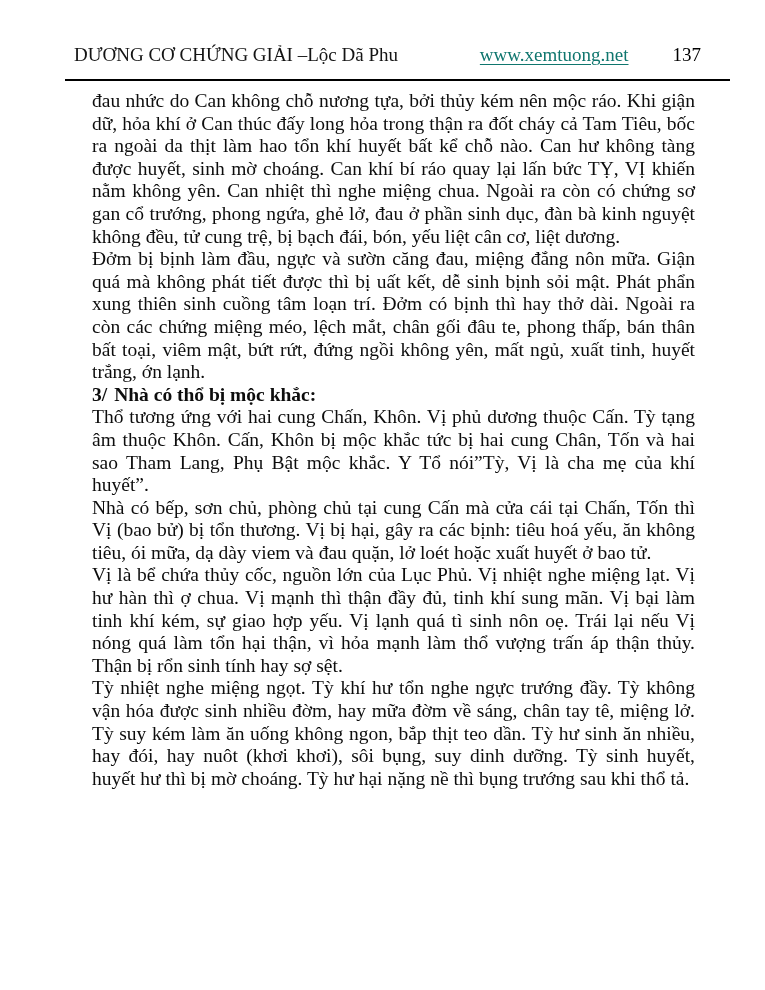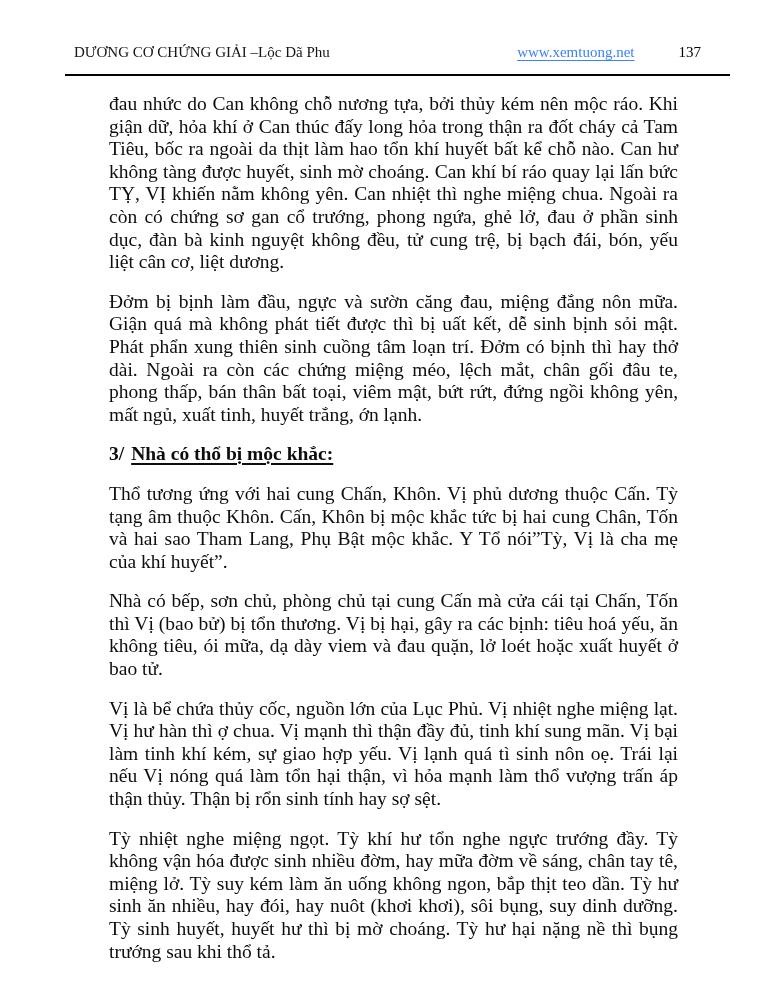--- a/index.html
+++ b/index.html
@@ -17,29 +17,29 @@
   .page {
     box-sizing: border-box;
     width: 765px;
     height: 990px;
     padding-top: 44px;
   }
   .header-row {
     display: flex;
     align-items: baseline;
     margin: 0 64px 0 74px;
-    font-size: 15px;
+    font-size: 19px;
     white-space: nowrap;
   }
   .doc-title {
     color: #141414;
   }
   .site-link {
     margin-left: auto;
-    color: #3b82f6;
+    color: #0f766e;
     text-underline-offset: 3px;
     cursor: pointer;
   }
   .page-num {
     margin-left: 44px;
     color: #000000;
   }
   .header-rule {
     height: 0;
     border-top: 2px solid #000000;
@@ -47,31 +47,30 @@
   }
   .body-text {
     margin: 9px 70px 0 92px;
     font-size: 19.5px;
     line-height: 22.6px;
     text-align: justify;
     text-align-last: left;
     color: #0d0d0d;
   }
   .body-text p {
-    margin: 17px;
+    margin: 0;
     padding: 0;
   }
   .section-heading {
     font-weight: bold;
   }
   .heading-prefix {
     margin-right: 7px;
   }
   .heading-title {
-    text-decoration: underline;
     text-decoration-thickness: 2px;
     text-underline-offset: 3px;
   }
 </style>
 </head>
 <body>
 
 <div class="page">
 
   <div class="header-row">

